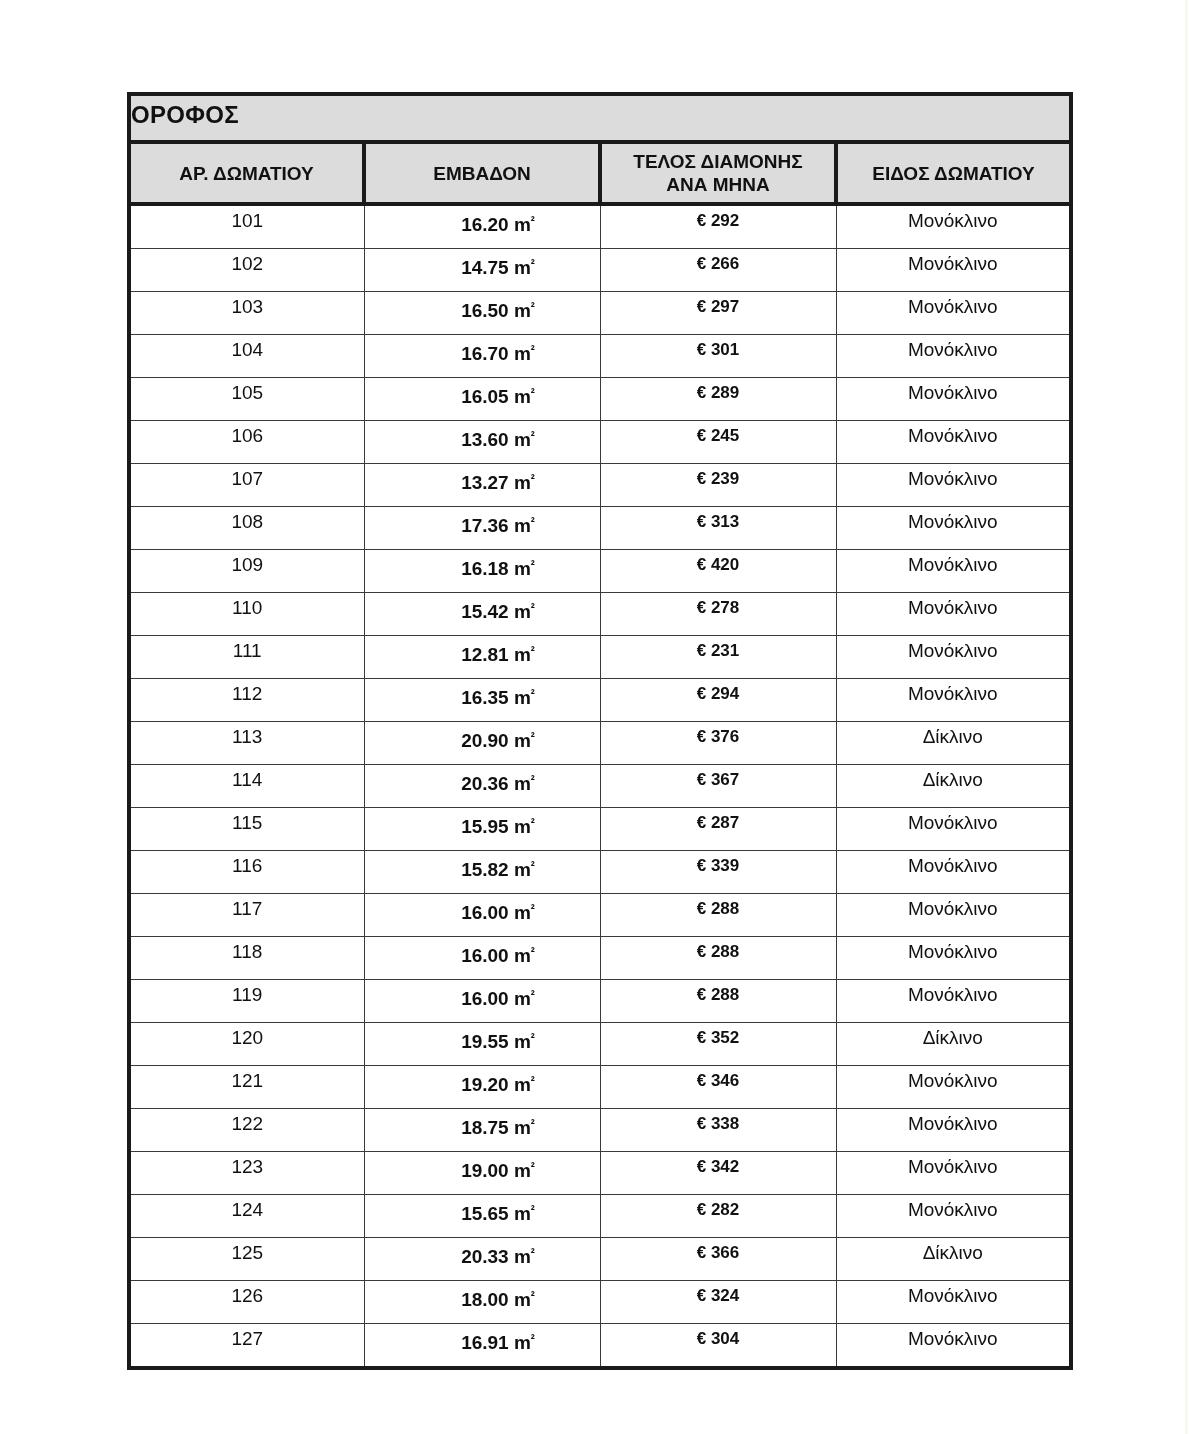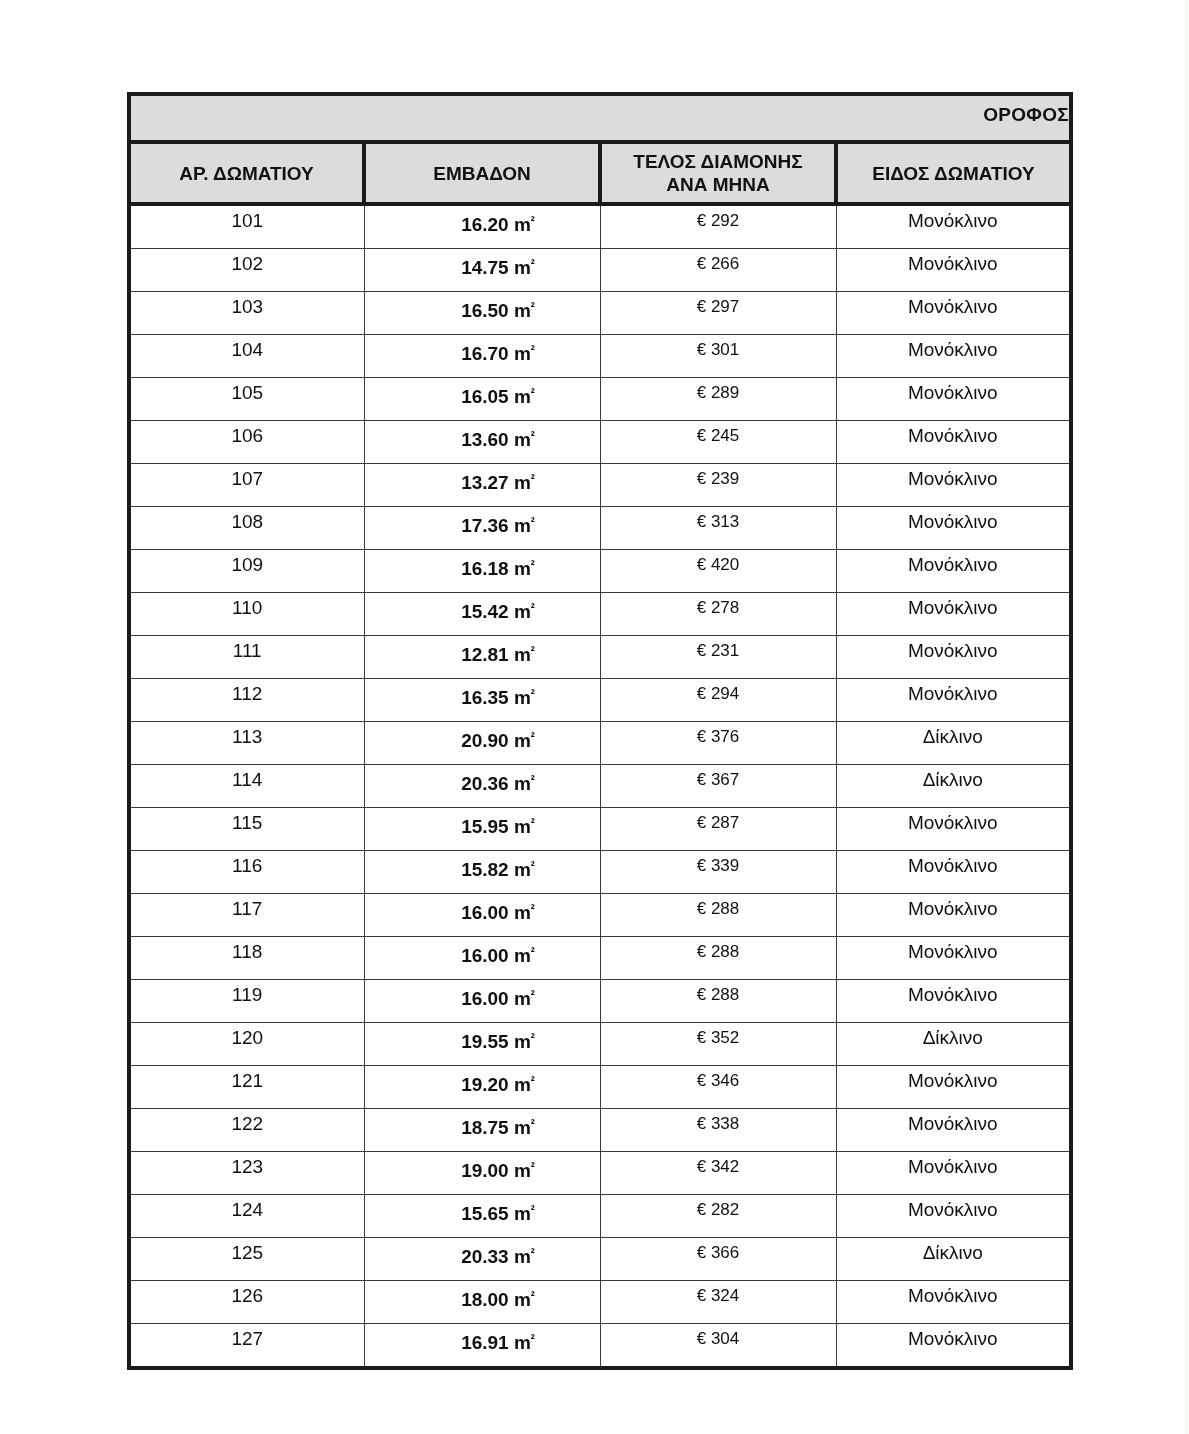--- a/index.html
+++ b/index.html
@@ -37,23 +37,23 @@
   }
   table.rooms col.c1 { width: 235px; }
   table.rooms col.c2 { width: 236px; }
   table.rooms col.c3 { width: 236px; }
   table.rooms col.c4 { width: 235px; }
 
   .floor-row th {
     background: #dcdcdc;
     height: 44px;
     padding: 0;
-    font-size: 19px;
+    font-size: 24px;
     font-weight: bold;
-    text-align: right;
+    text-align: left;
     vertical-align: top;
     line-height: 38px;
     border-bottom: 4px solid #1a1a1a;
     letter-spacing: 0.3px;
   }
   .head-row th {
     background: #dcdcdc;
     height: 58px;
     padding: 0;
     font-size: 19px;
@@ -73,21 +73,21 @@
     text-align: center;
     vertical-align: top;
     line-height: 30px;
     font-size: 19px;
     border-left: 1.5px solid #3a3a3a;
     border-top: 1.5px solid #3a3a3a;
   }
   tbody td:first-child { border-left: none; }
   tbody tr:first-child td { border-top: none; }
   td.area { font-weight: bold; padding-left: 32px; }
-  td.price { font-weight: normal; font-size: 17px; }
+  td.price { font-weight: bold; font-size: 17px; }
   td.type { font-size: 19px; }
   .sup { font-size: 12px; vertical-align: 6px; }
 </style>
 </head>
 <body>
 
 <div class="edge-strip"></div>
 
 <div class="sheet">
   <table class="rooms">

